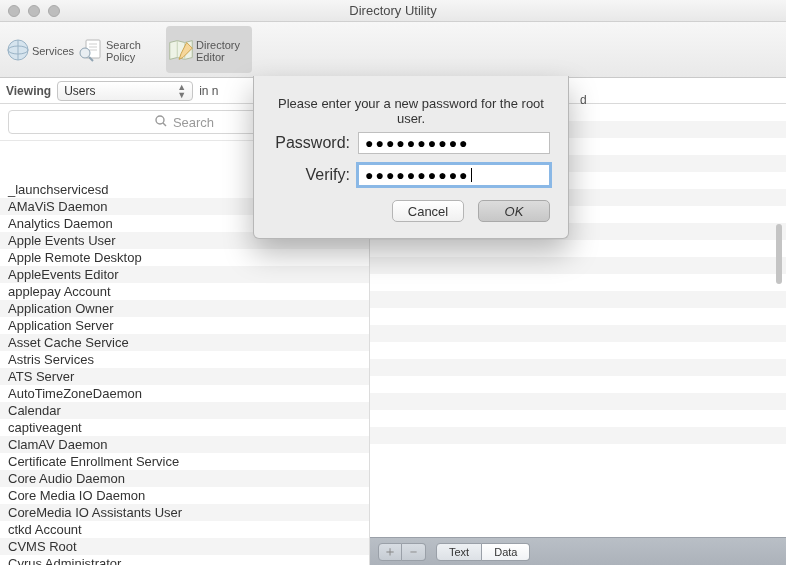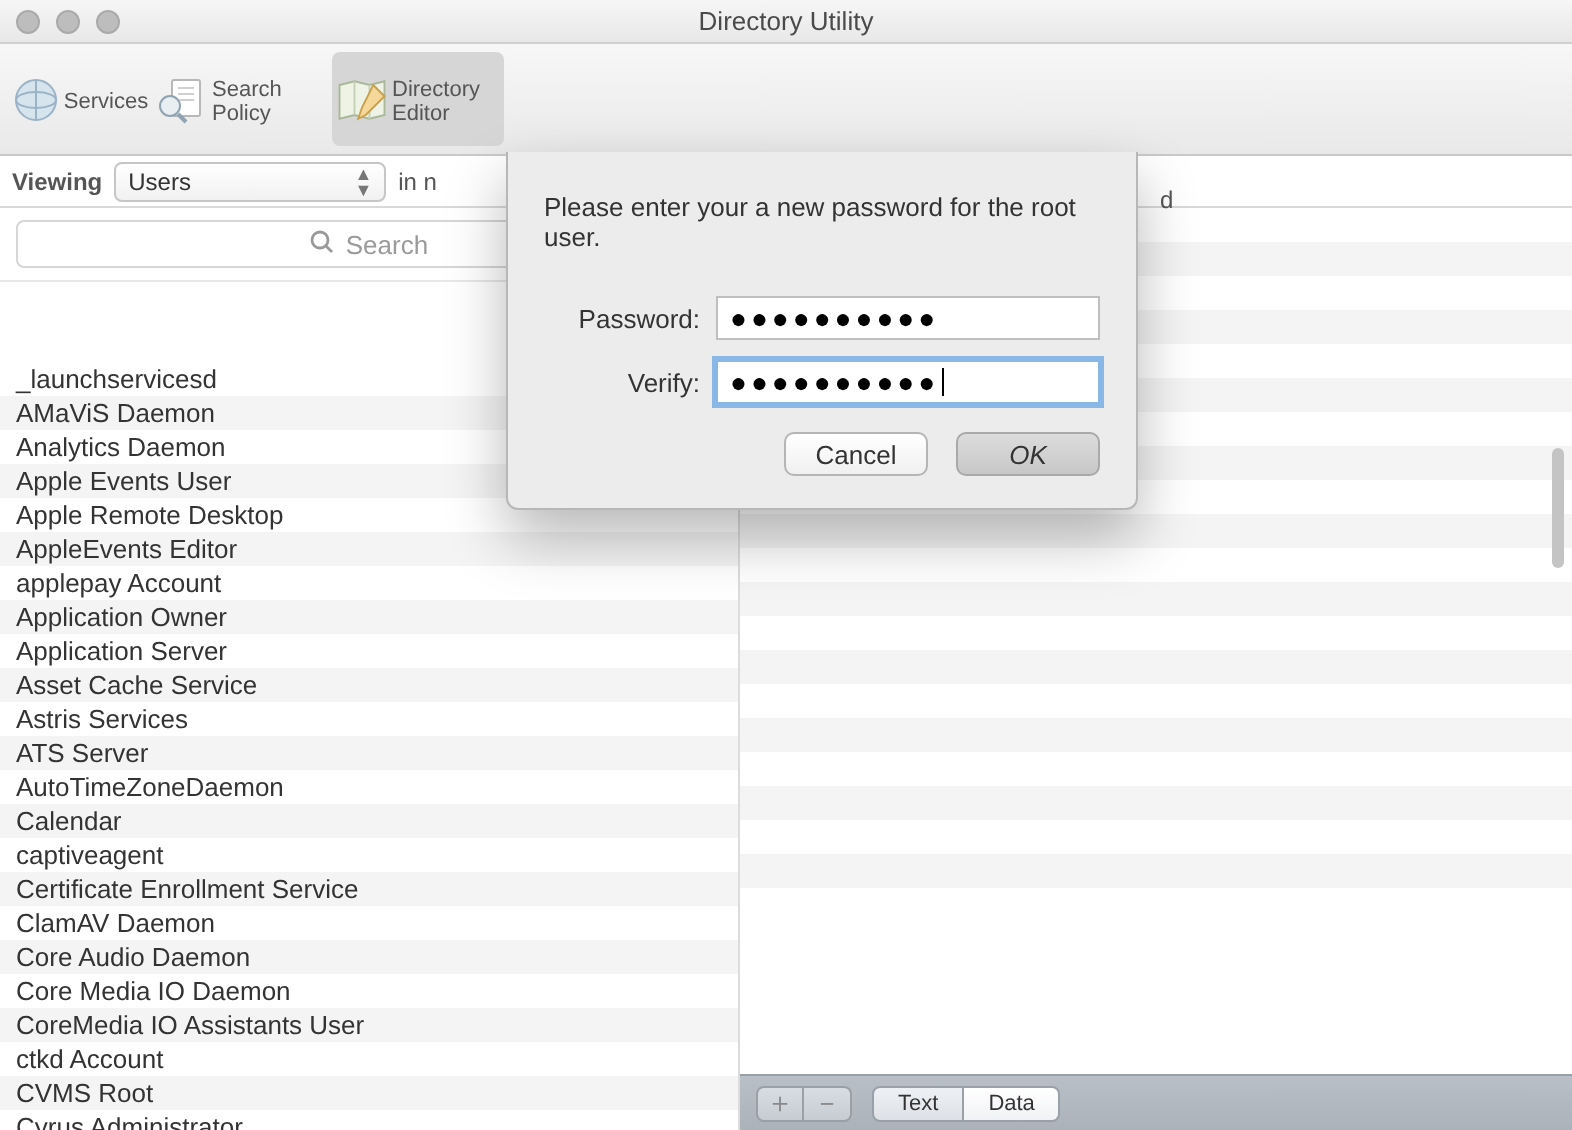--- a/index.html
+++ b/index.html
@@ -159,23 +159,23 @@
     top:76px; left:253px;
     width:316px;
     background:#ececec;
     border:1px solid #b7b7b7;
     border-top:none;
     border-radius:0 0 6px 6px;
     box-shadow:0 14px 30px rgba(0,0,0,0.28);
     padding:20px 18px 16px 18px;
     z-index:50;
   }
-  .sheet-text { font-size:13px; color:#333; margin-bottom:22px; }
+  .sheet-text { font-size:13px; color:#333; margin-bottom:6px;text-align:center; }
   .formrow { display:flex; align-items:center; margin-bottom:10px; }
-  .formrow label { width:78px; text-align:right; margin-right:8px; font-size:13px; color:#333; }
+  .formrow label { width:78px; text-align:right; margin-right:8px; font-size:16px; color:#333; }
   .pwinput {
     flex:1; height:22px;
     background:#fff;
     border:1px solid #bfbfbf;
     padding:0 6px;
     font-size:14px; letter-spacing:2px;
     color:#000;
     display:flex; align-items:center;
   }
   .pwinput.focused {
@@ -294,22 +294,22 @@
       <div class="row">AppleEvents Editor</div>
       <div class="row">applepay Account</div>
       <div class="row">Application Owner</div>
       <div class="row">Application Server</div>
       <div class="row">Asset Cache Service</div>
       <div class="row">Astris Services</div>
       <div class="row">ATS Server</div>
       <div class="row">AutoTimeZoneDaemon</div>
       <div class="row">Calendar</div>
       <div class="row">captiveagent</div>
+      <div class="row">ClamAV Daemon</div>
       <div class="row">Certificate Enrollment Service</div>
-      <div class="row">ClamAV Daemon</div>
       <div class="row">Core Audio Daemon</div>
       <div class="row">Core Media IO Daemon</div>
       <div class="row">CoreMedia IO Assistants User</div>
       <div class="row">ctkd Account</div>
       <div class="row">CVMS Root</div>
       <div class="row">Cyrus Administrator</div>
       <div class="row">CVS Server</div>
     </div>
   </div>
 

